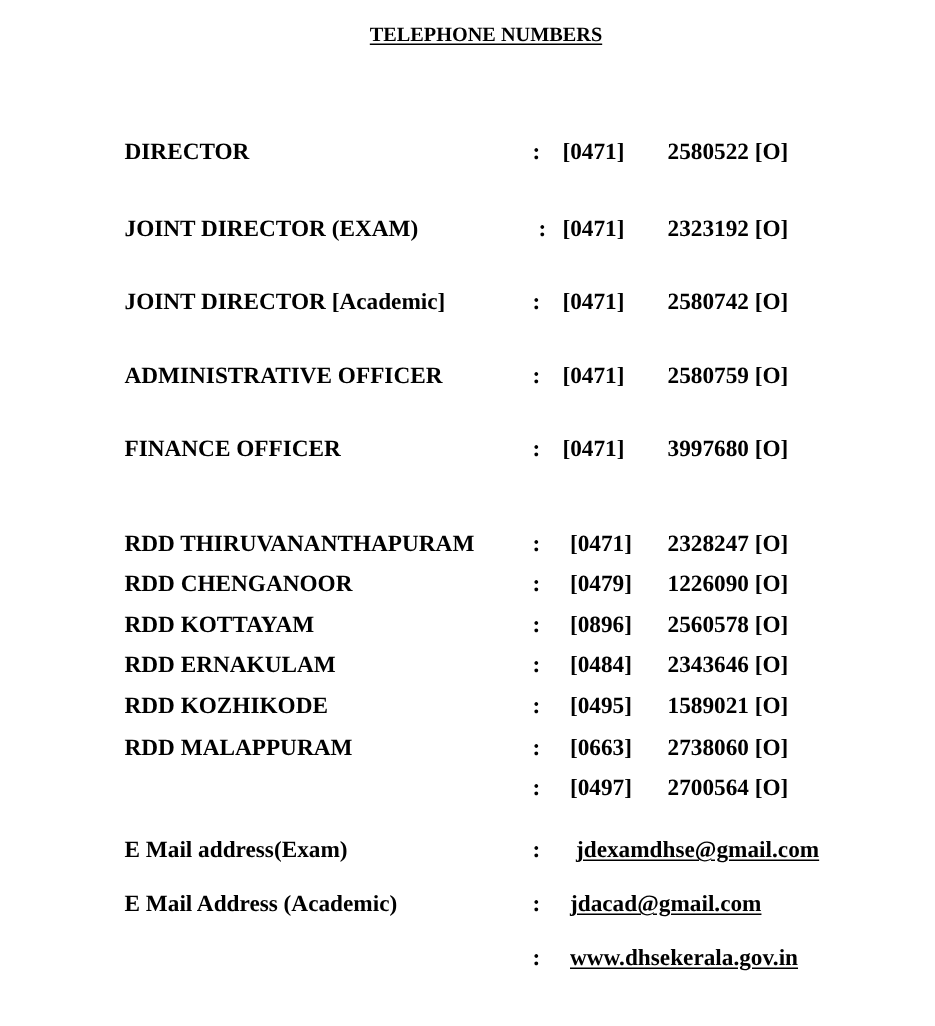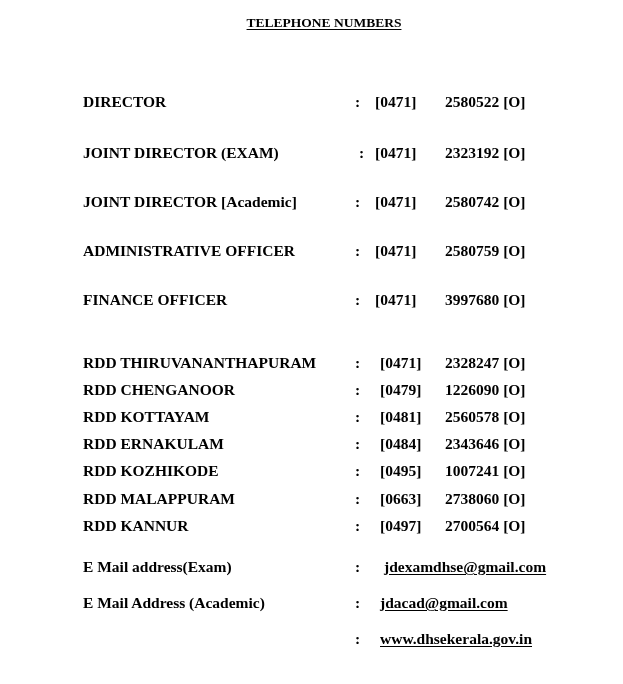--- a/index.html
+++ b/index.html
@@ -68,43 +68,42 @@
 </div>
 <div class="row" style="top:380px">
   <span class="cell label">RDD CHENGANOOR</span>
   <span class="cell colon">:</span>
   <span class="cell code rdd">[0479]</span>
   <span class="cell num">1226090 [O]</span>
 </div>
 <div class="row" style="top:407px">
   <span class="cell label">RDD KOTTAYAM</span>
   <span class="cell colon">:</span>
-  <span class="cell code rdd">[0481]</span>
+  <span class="cell code rdd">[0896]</span>
   <span class="cell num">2560578 [O]</span>
 </div>
 <div class="row" style="top:434px">
   <span class="cell label">RDD ERNAKULAM</span>
   <span class="cell colon">:</span>
   <span class="cell code rdd">[0484]</span>
   <span class="cell num">2343646 [O]</span>
 </div>
 <div class="row" style="top:461px">
   <span class="cell label">RDD KOZHIKODE</span>
   <span class="cell colon">:</span>
   <span class="cell code rdd">[0495]</span>
-  <span class="cell num">1007241 [O]</span>
+  <span class="cell num">1589021 [O]</span>
 </div>
 <div class="row" style="top:489px">
   <span class="cell label">RDD MALAPPURAM</span>
   <span class="cell colon">:</span>
   <span class="cell code rdd">[0663]</span>
   <span class="cell num">2738060 [O]</span>
 </div>
 <div class="row" style="top:516px">
-  <span class="cell label">RDD KANNUR</span>
   <span class="cell colon">:</span>
   <span class="cell code rdd">[0497]</span>
   <span class="cell num">2700564 [O]</span>
 </div>
 
 <div class="row" style="top:557px">
   <span class="cell label">E Mail address(Exam)</span>
   <span class="cell colon">:</span>
   <a class="cell val shift">jdexamdhse@gmail.com</a>
 </div>

